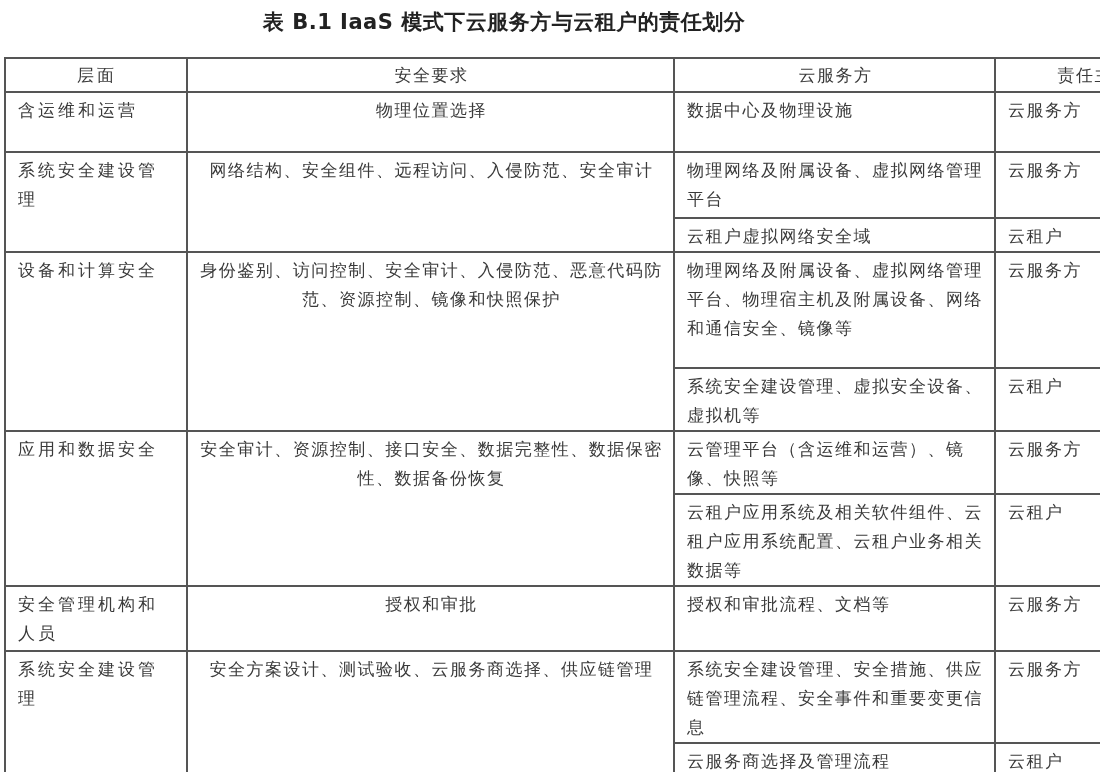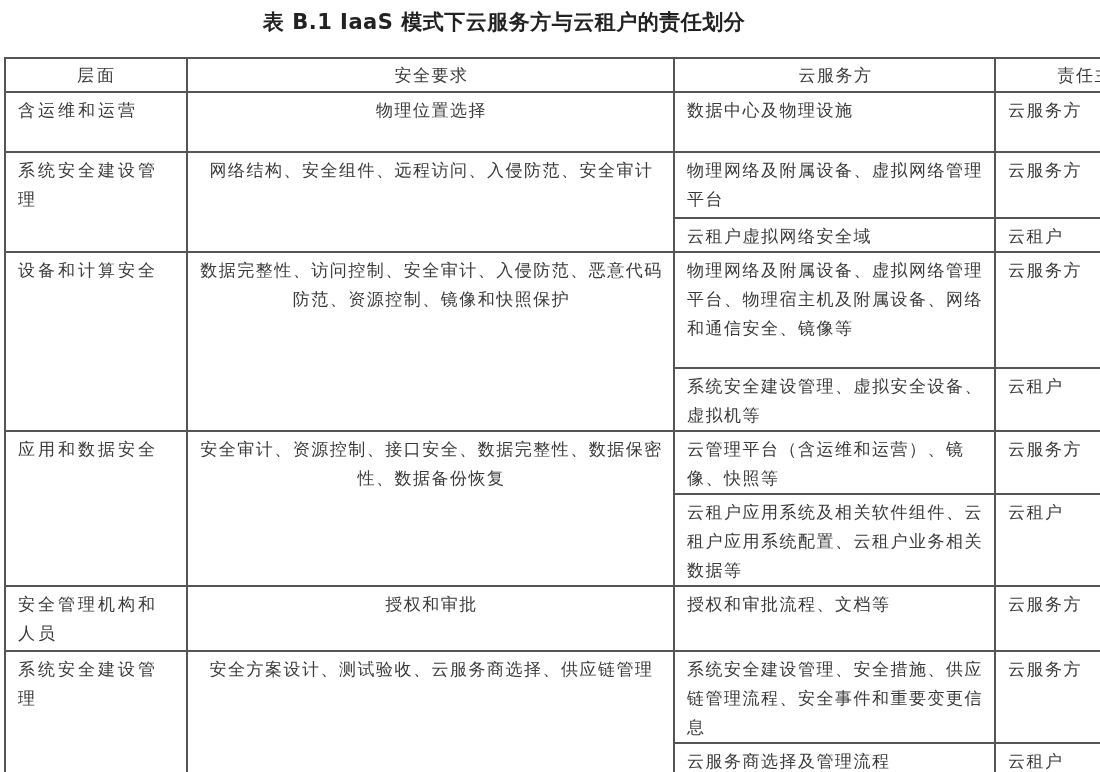--- a/index.html
+++ b/index.html
@@ -46,21 +46,21 @@
       <td class="c3">物理网络及附属设备、虚拟网络管理平台</td>
       <td class="c4">云服务方</td>
     </tr>
     <tr style="height:34px">
       <td class="c3">云租户虚拟网络安全域</td>
       <td class="c4">云租户</td>
     </tr>
 
     <tr style="height:116px">
       <td class="c1" rowspan="2">设备和计算安全</td>
-      <td class="c2" rowspan="2">数据完整性、访问控制、安全审计、入侵防范、恶意代码防范、资源控制、镜像和快照保护</td>
+      <td class="c2" rowspan="2">身份鉴别、访问控制、安全审计、入侵防范、恶意代码防范、资源控制、镜像和快照保护</td>
       <td class="c3">物理网络及附属设备、虚拟网络管理平台、物理宿主机及附属设备、网络和通信安全、镜像等</td>
       <td class="c4">云服务方</td>
     </tr>
     <tr style="height:60px">
       <td class="c3">系统安全建设管理、虚拟安全设备、虚拟机等</td>
       <td class="c4">云租户</td>
     </tr>
 
     <tr style="height:62px">
       <td class="c1" rowspan="2">应用和数据安全</td>

